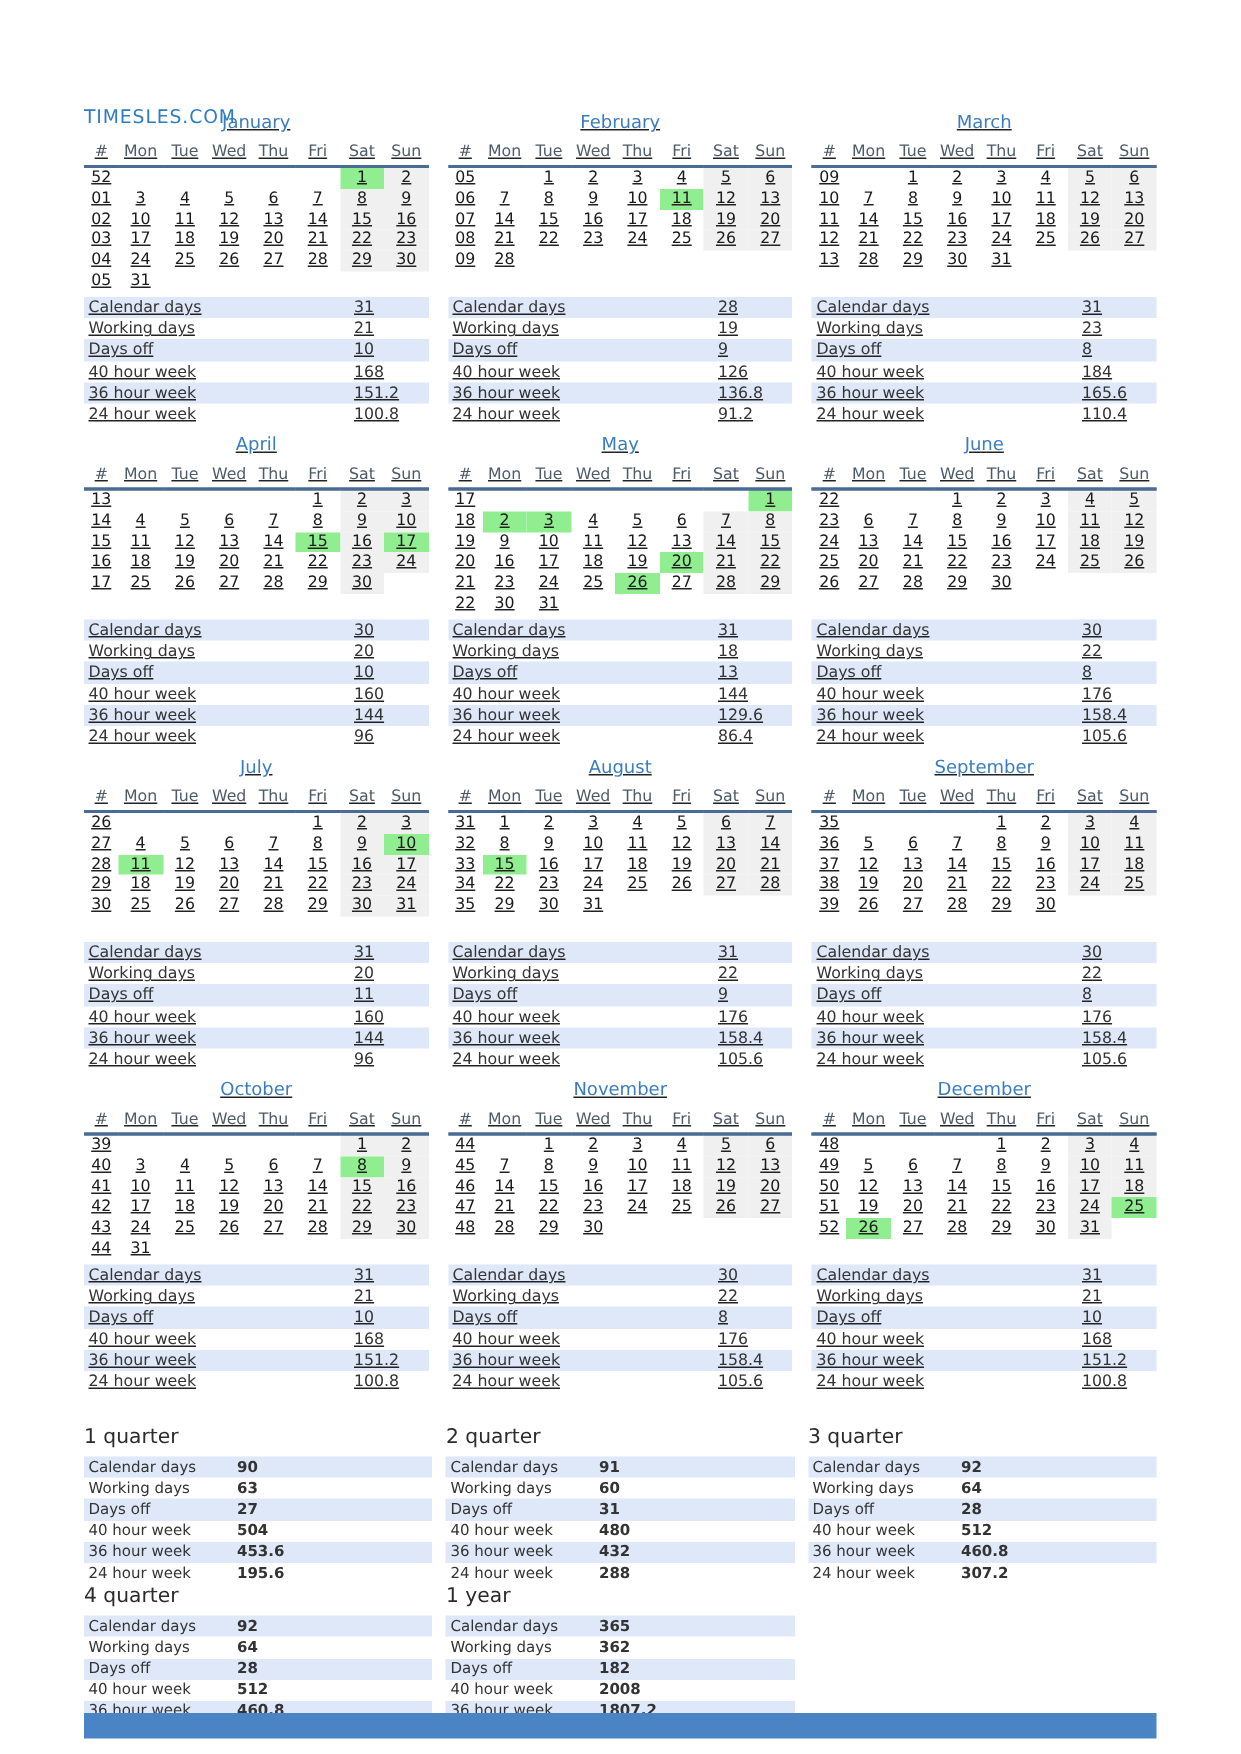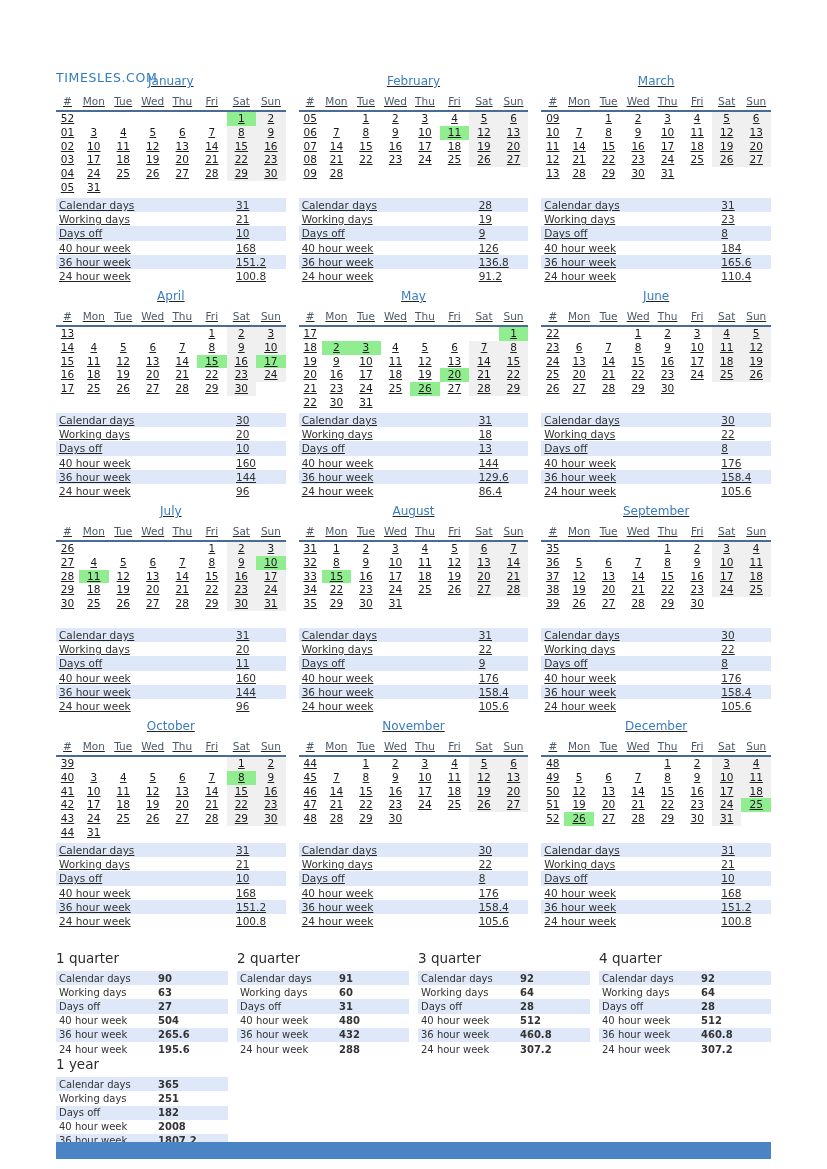--- a/index.html
+++ b/index.html
@@ -36,21 +36,21 @@
   td.holiday { background: #90ee90; }
 
   
   .stats { margin-top: 4px; }
   .stat-row { display: flex; height: 14.2px; align-items: center; font-size: 10.5px; color: #333; }
   .stat-row.alt { background: #dee8f8; }
   .stat-label { width: 180px; padding-left: 3px; white-space: nowrap; }
   .stat-value { white-space: nowrap; }
 
   
-  .quarters { display: grid; grid-template-columns: repeat(4, 1fr); column-gap: 9px; margin-top: 16px; }
+  .quarters { display: grid; grid-template-columns: repeat(3, 1fr); column-gap: 9px; margin-top: 16px; }
   .q-title { font-size: 13.5px; color: #2b2b2b; font-weight: 400; margin: 0 0 5px 0; line-height: 16px; }
   .q-stat-row { display: flex; height: 14.2px; align-items: center; font-size: 10px; color: #333; }
   .q-stat-row.alt { background: #dee8f8; }
   .q-stat-label { width: 102px; padding-left: 3px; white-space: nowrap; }
   .q-stat-value { white-space: nowrap; font-weight: bold; }
 
   
   .footer-bar { position: absolute; left: 56px; right: 56px; bottom: 10px; height: 17px; background: #4a84c4; }
 </style>
 </head>
@@ -1392,21 +1392,21 @@
         <div class="q-stat-row alt">
           <span class="q-stat-label">Days off</span>
           <span class="q-stat-value">27</span>
         </div>
         <div class="q-stat-row">
           <span class="q-stat-label">40 hour week</span>
           <span class="q-stat-value">504</span>
         </div>
         <div class="q-stat-row alt">
           <span class="q-stat-label">36 hour week</span>
-          <span class="q-stat-value">265.6</span>
+          <span class="q-stat-value">453.6</span>
         </div>
         <div class="q-stat-row">
           <span class="q-stat-label">24 hour week</span>
           <span class="q-stat-value">195.6</span>
         </div>
       </div>
       <div class="q-col">
         <h3 class="q-title">2 quarter</h3>
         <div class="q-stat-row alt">
           <span class="q-stat-label">Calendar days</span>
@@ -1488,21 +1488,21 @@
         </div>
       </div>
       <div class="q-col">
         <h3 class="q-title">1 year</h3>
         <div class="q-stat-row alt">
           <span class="q-stat-label">Calendar days</span>
           <span class="q-stat-value">365</span>
         </div>
         <div class="q-stat-row">
           <span class="q-stat-label">Working days</span>
-          <span class="q-stat-value">251</span>
+          <span class="q-stat-value">362</span>
         </div>
         <div class="q-stat-row alt">
           <span class="q-stat-label">Days off</span>
           <span class="q-stat-value">182</span>
         </div>
         <div class="q-stat-row">
           <span class="q-stat-label">40 hour week</span>
           <span class="q-stat-value">2008</span>
         </div>
         <div class="q-stat-row alt">

